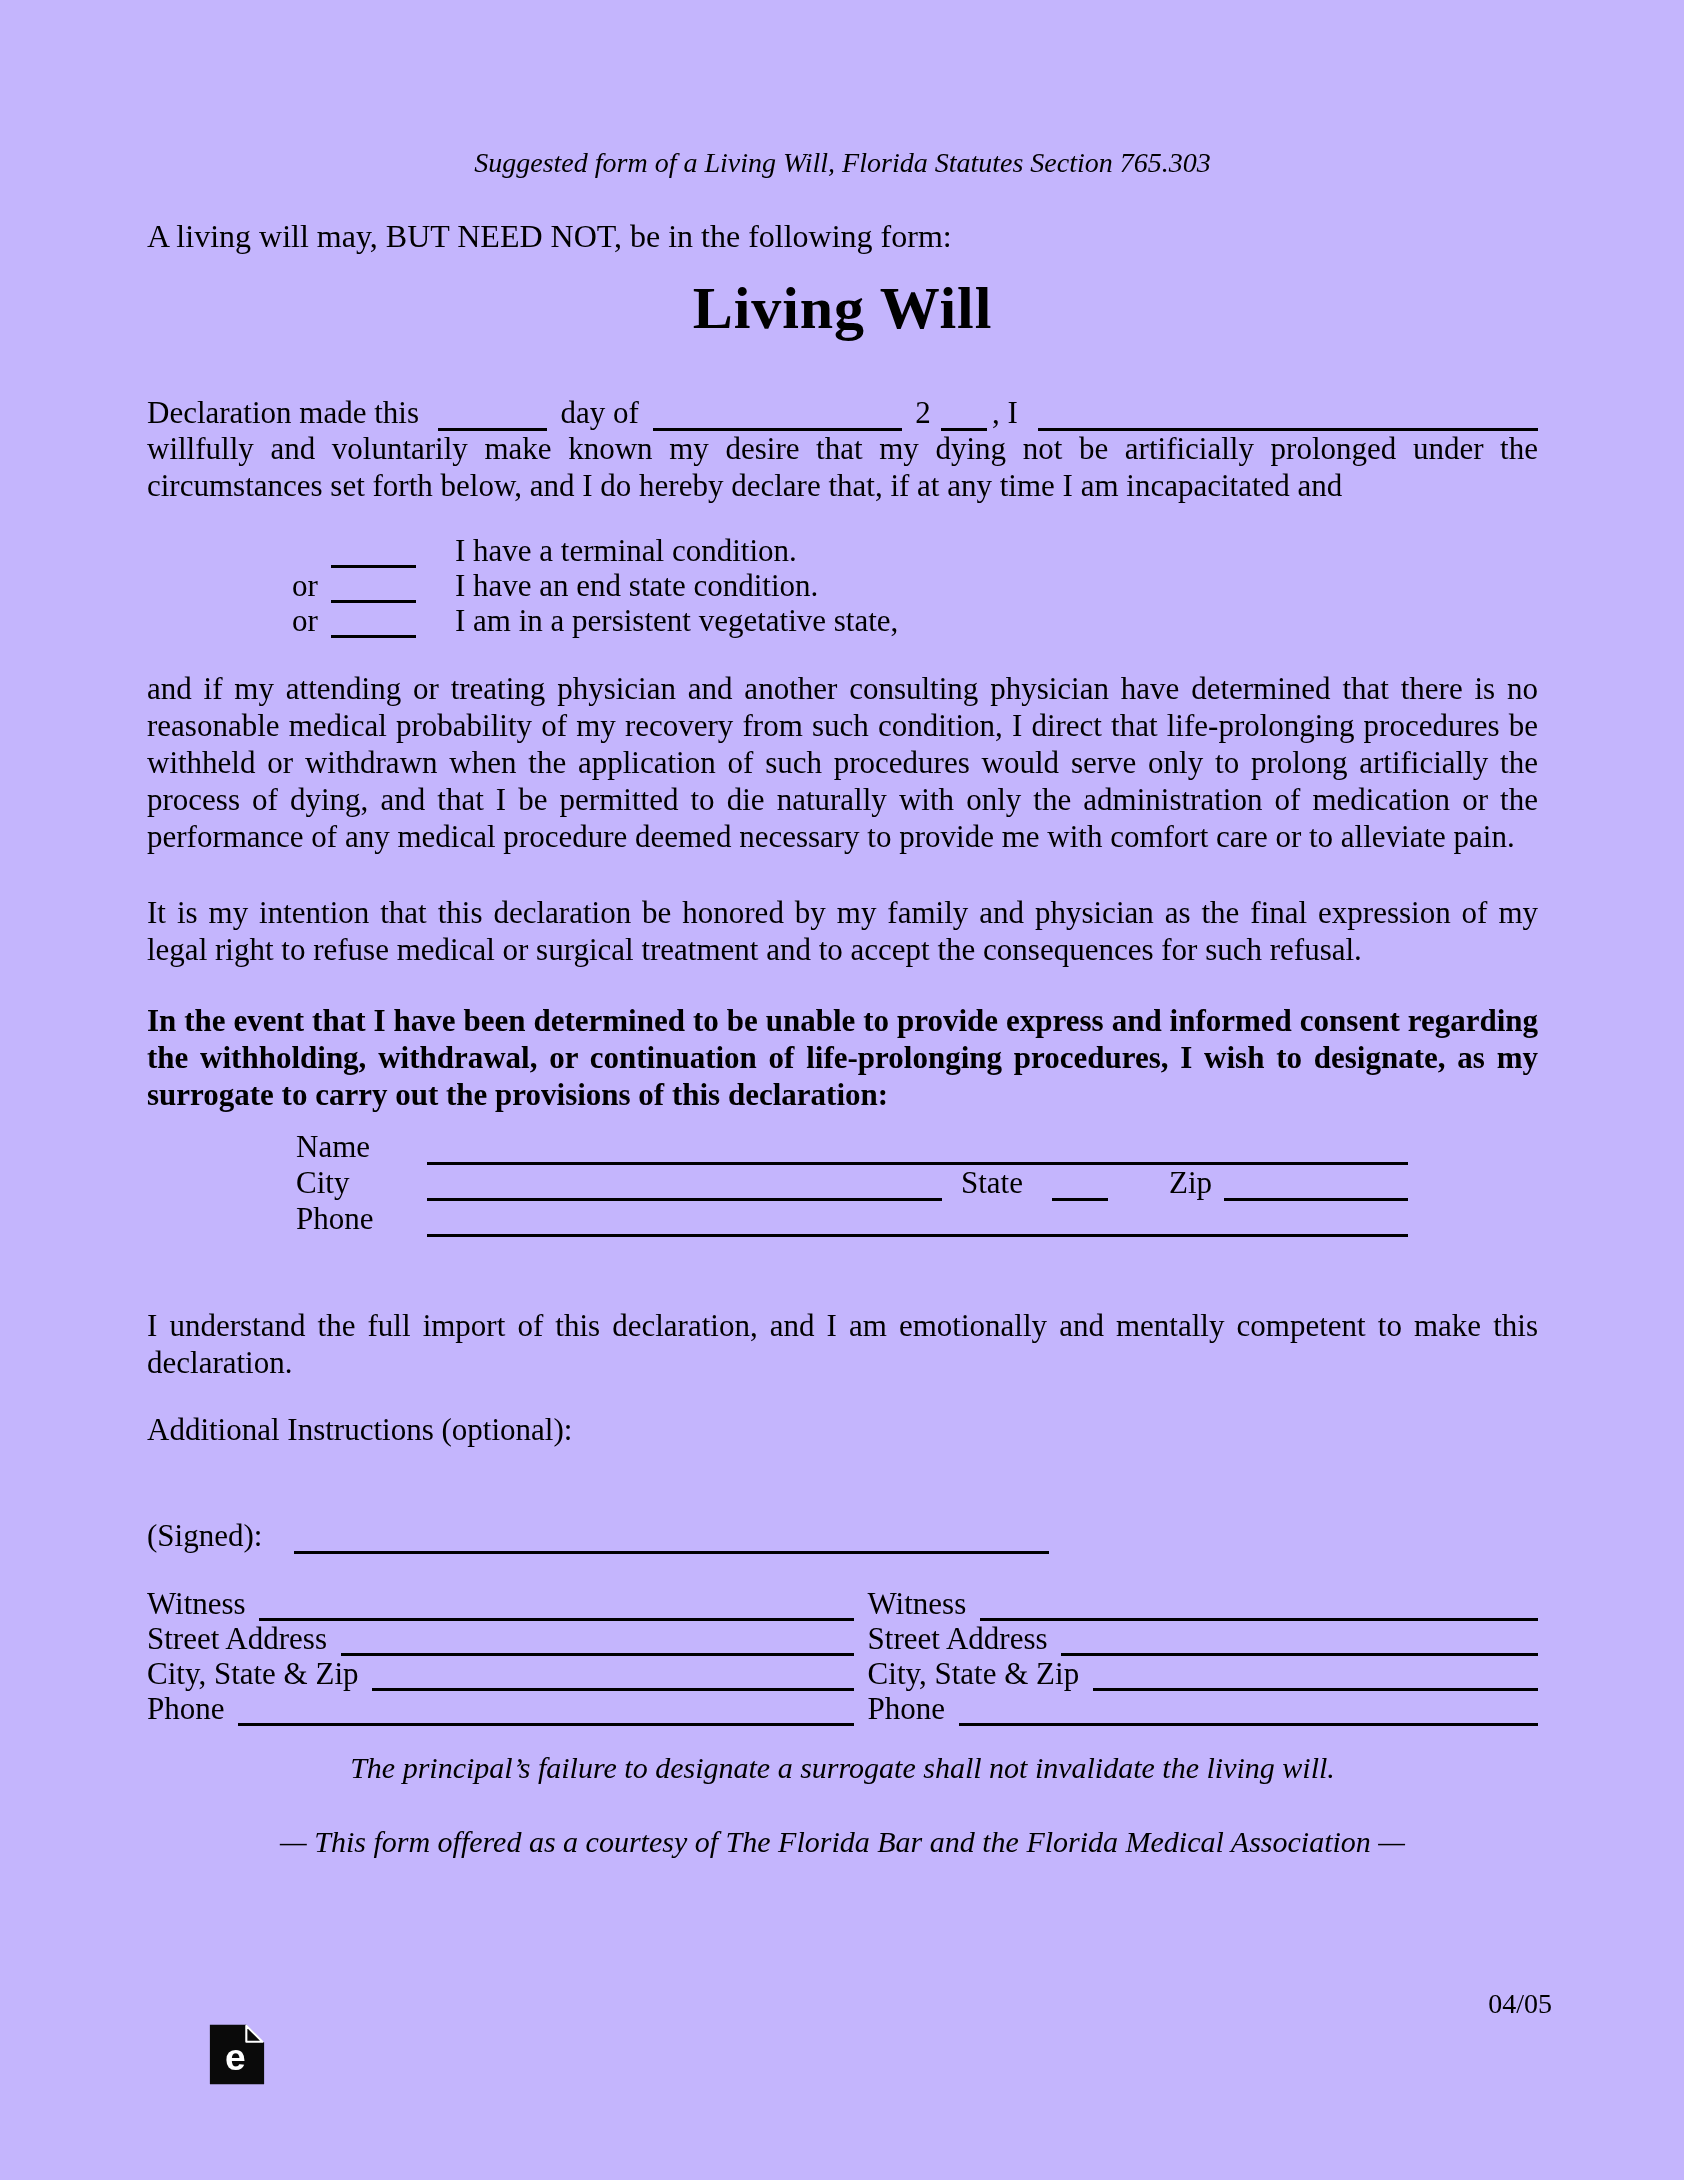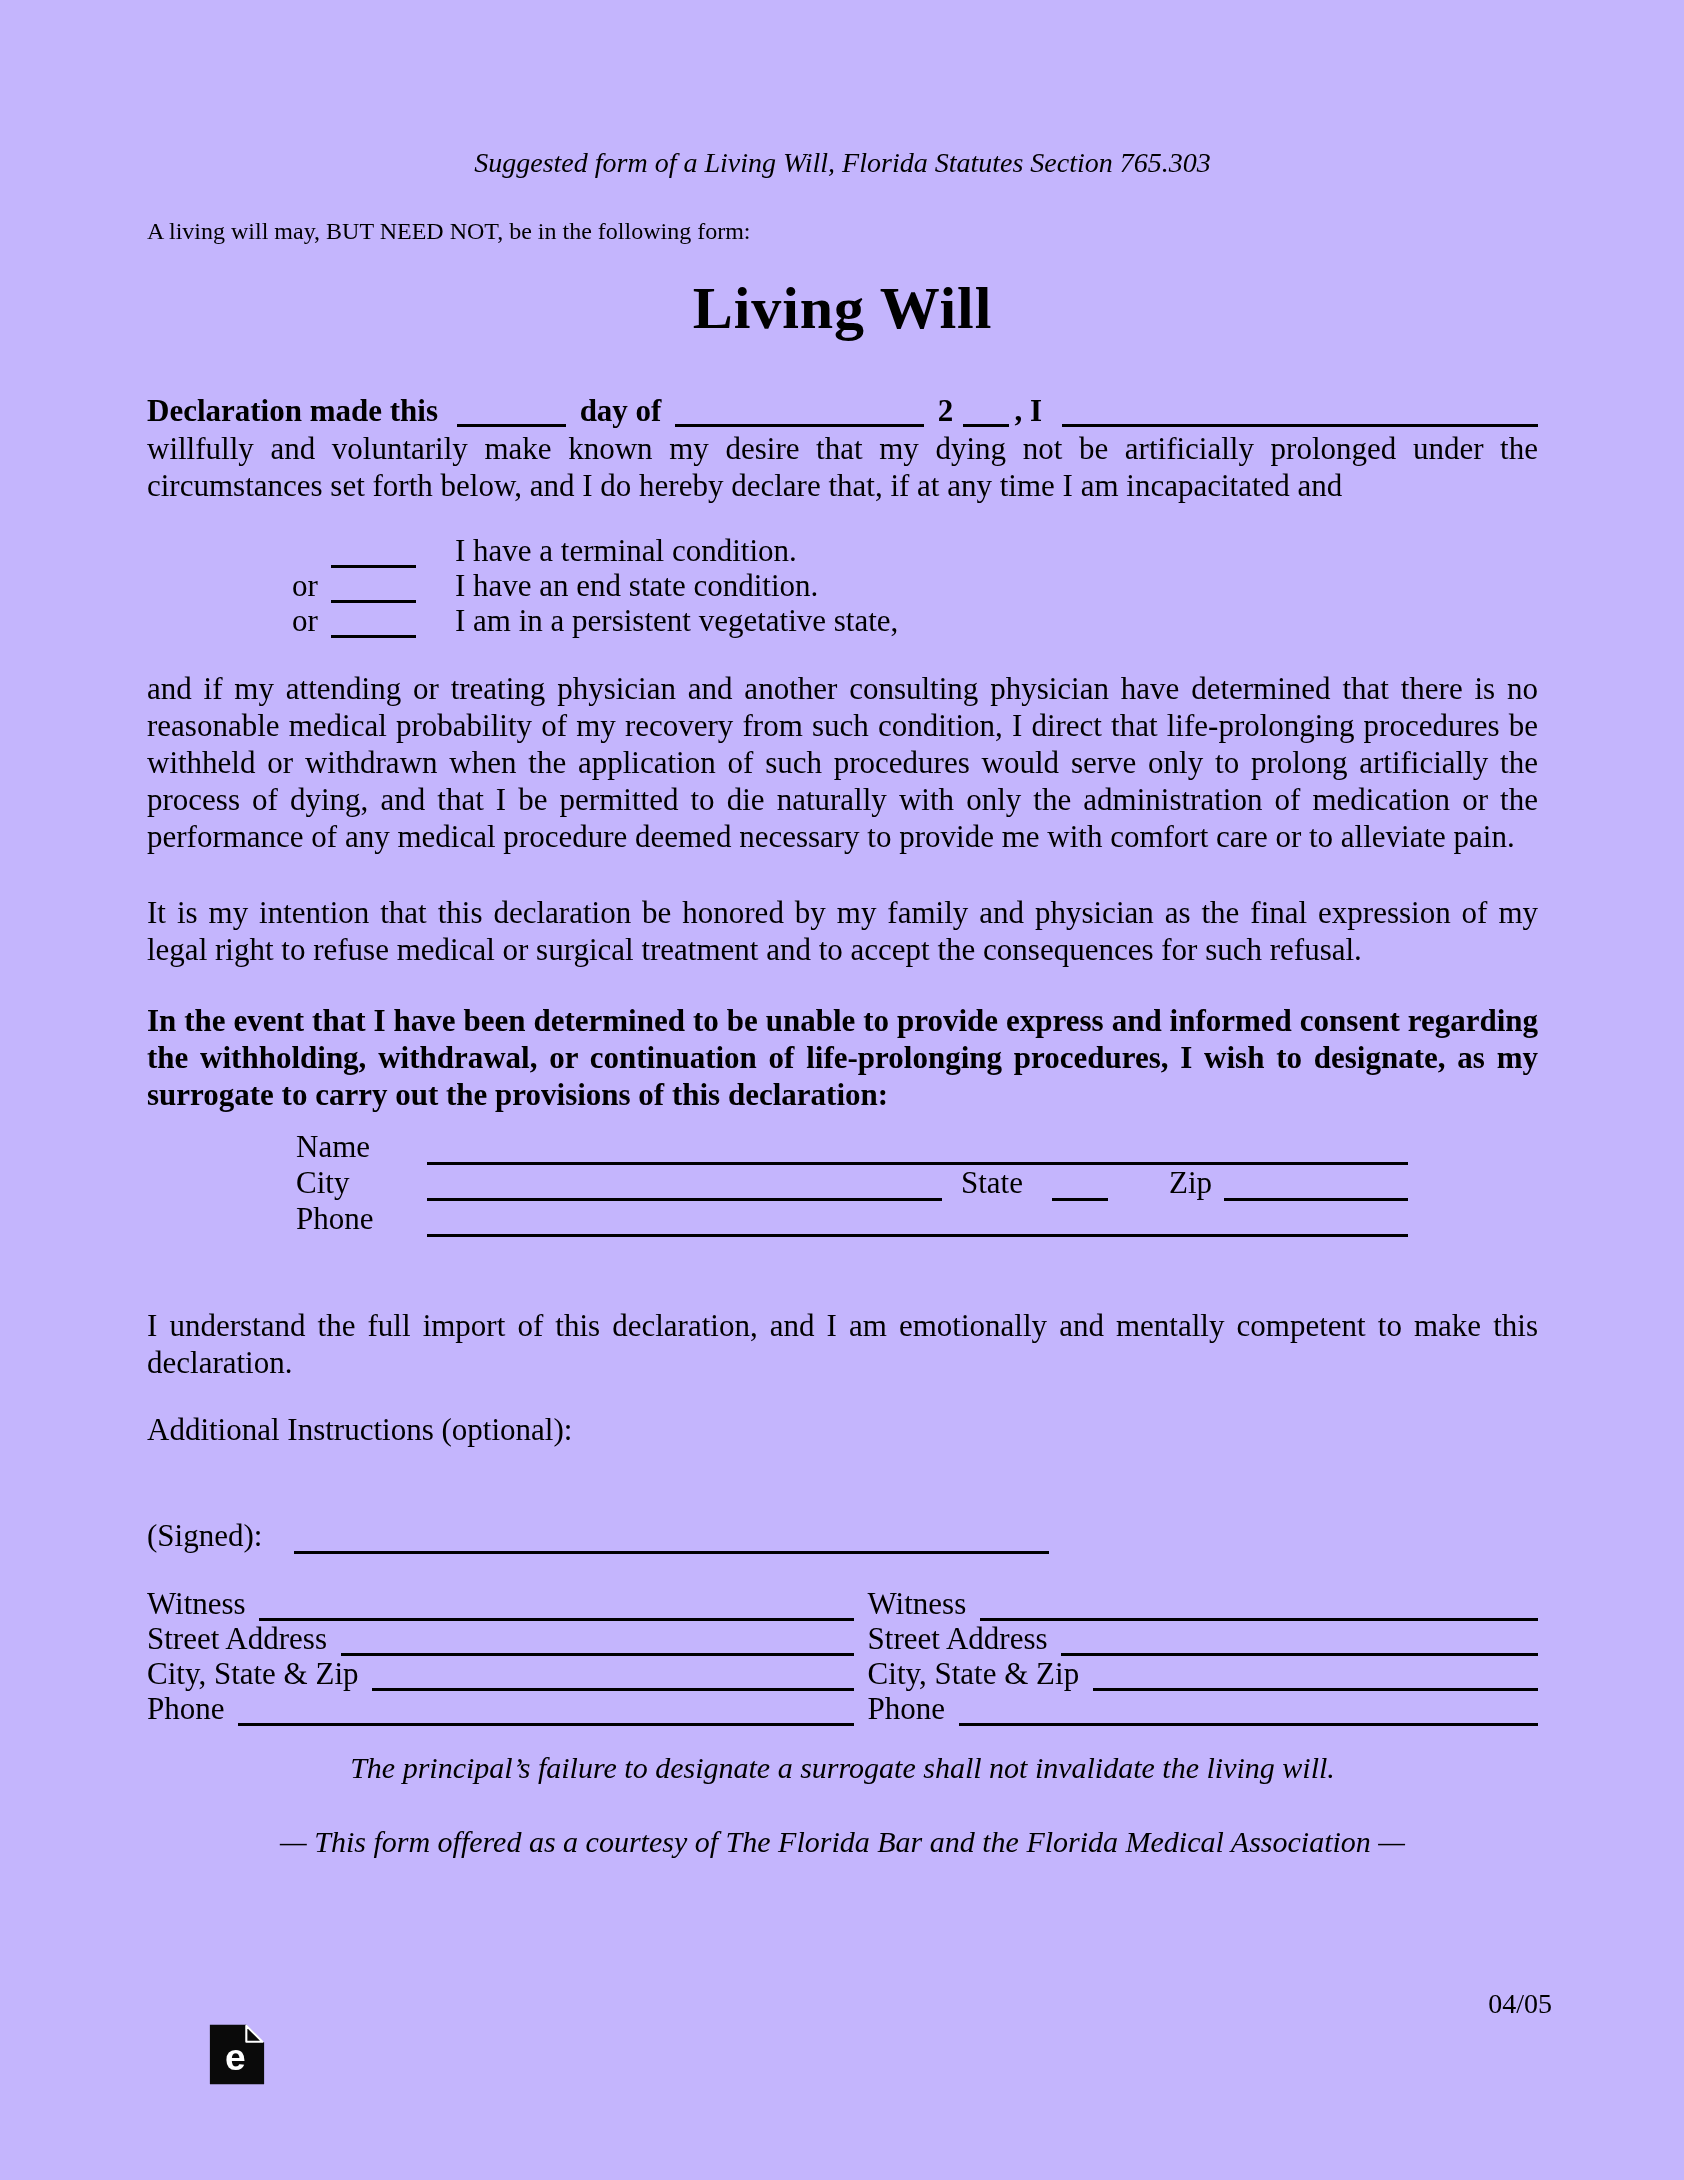--- a/index.html
+++ b/index.html
@@ -11,25 +11,25 @@
     color:#000;
     overflow:hidden;
   }
   .abs{position:absolute;left:147px;right:147px;}
   .center{text-align:center;}
   .italic{font-style:italic;}
   .body-text{font-size:31px;line-height:37px;}
   .justify{text-align:justify;}
 
   .header-note{top:147px;font-size:28px;}
-  .intro-line{top:218px;font-size:24px;}
+  .intro-line{top:218px;font-size:32px;}
   .doc-title{top:274px;font-size:60px;font-weight:bold;letter-spacing:0.9px;}
 
   
-  .decl-line{top:390px;display:flex;align-items:center;height:41px;font-size:31px;font-weight:bold;}
+  .decl-line{top:390px;display:flex;align-items:flex-end;height:41px;font-size:31px;}
   .decl-line .t{white-space:nowrap;line-height:37px;}
   .blank{border-bottom:3.4px solid #000;height:29px;display:inline-block;}
   .decl-line .b1{width:109px;margin:0 13.6px 0 19px;}
   .decl-line .b2{width:249px;margin:0 13.6px;}
   .decl-line .b3{width:46px;margin:0 5.1px 0 10.2px;}
   .decl-line .b4{flex:1;margin-left:20.4px;}
   .decl-para{top:430px;}
 
   
   .conditions{top:533px;font-size:31px;}

